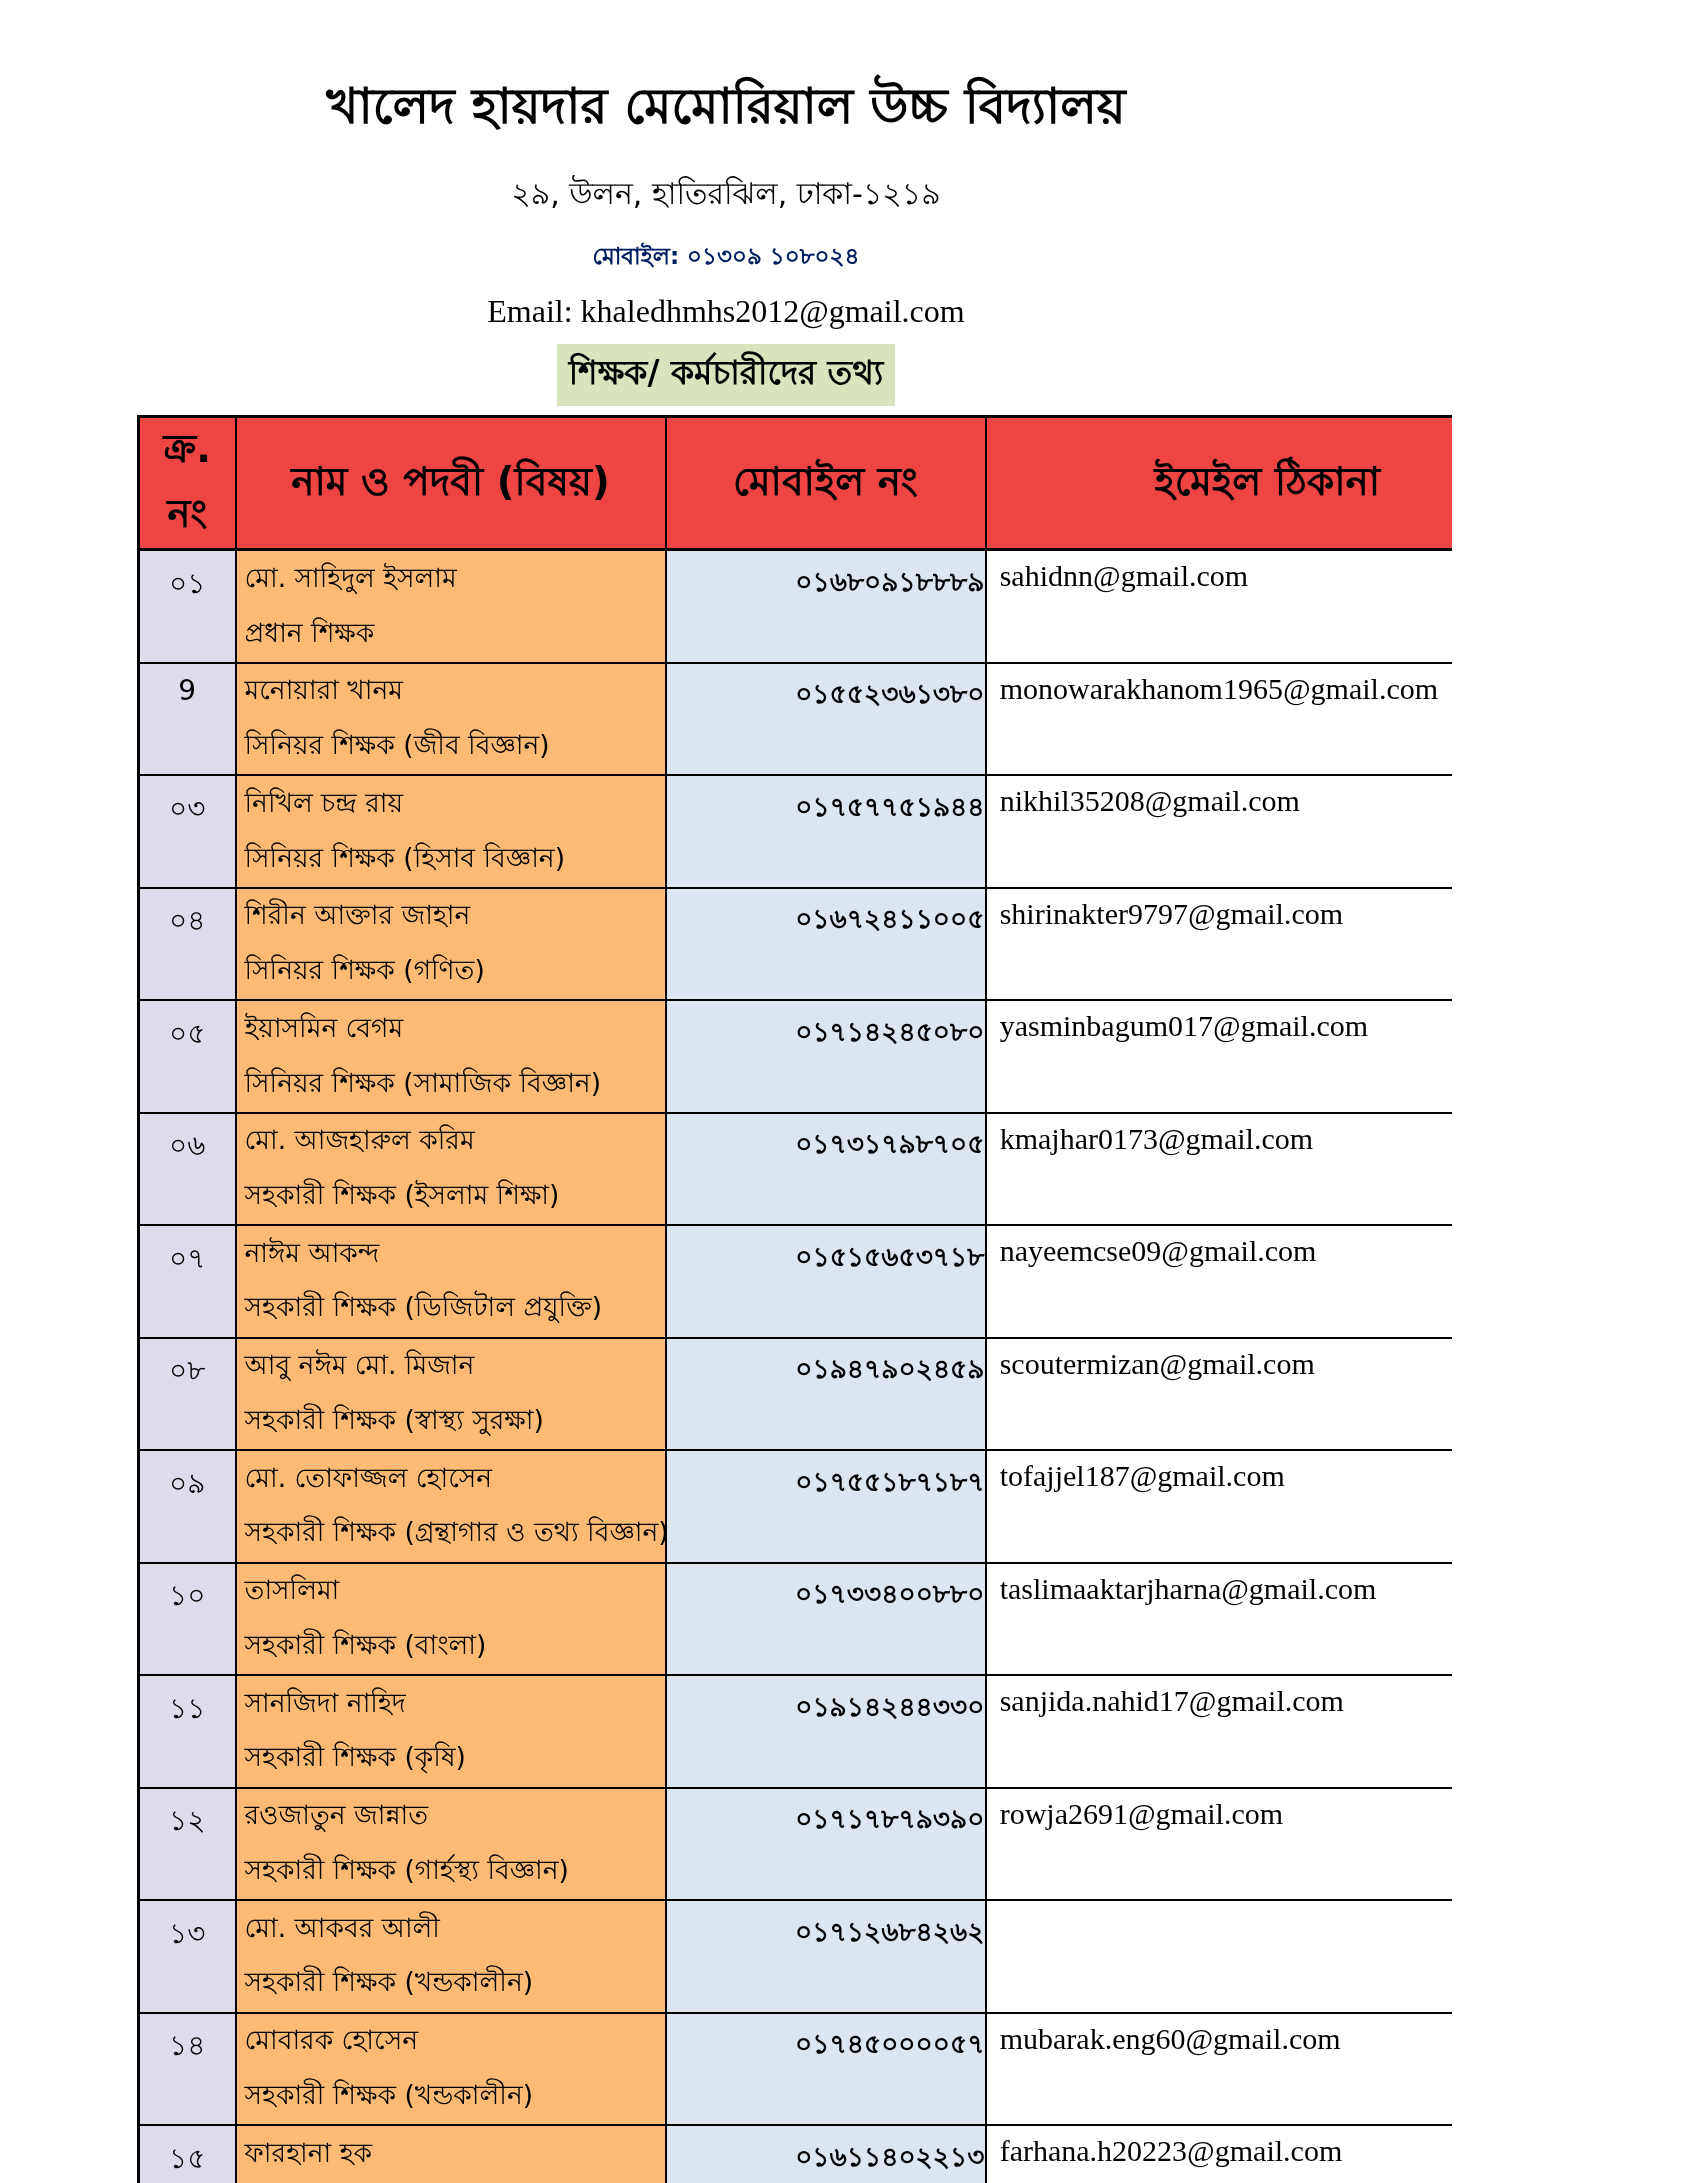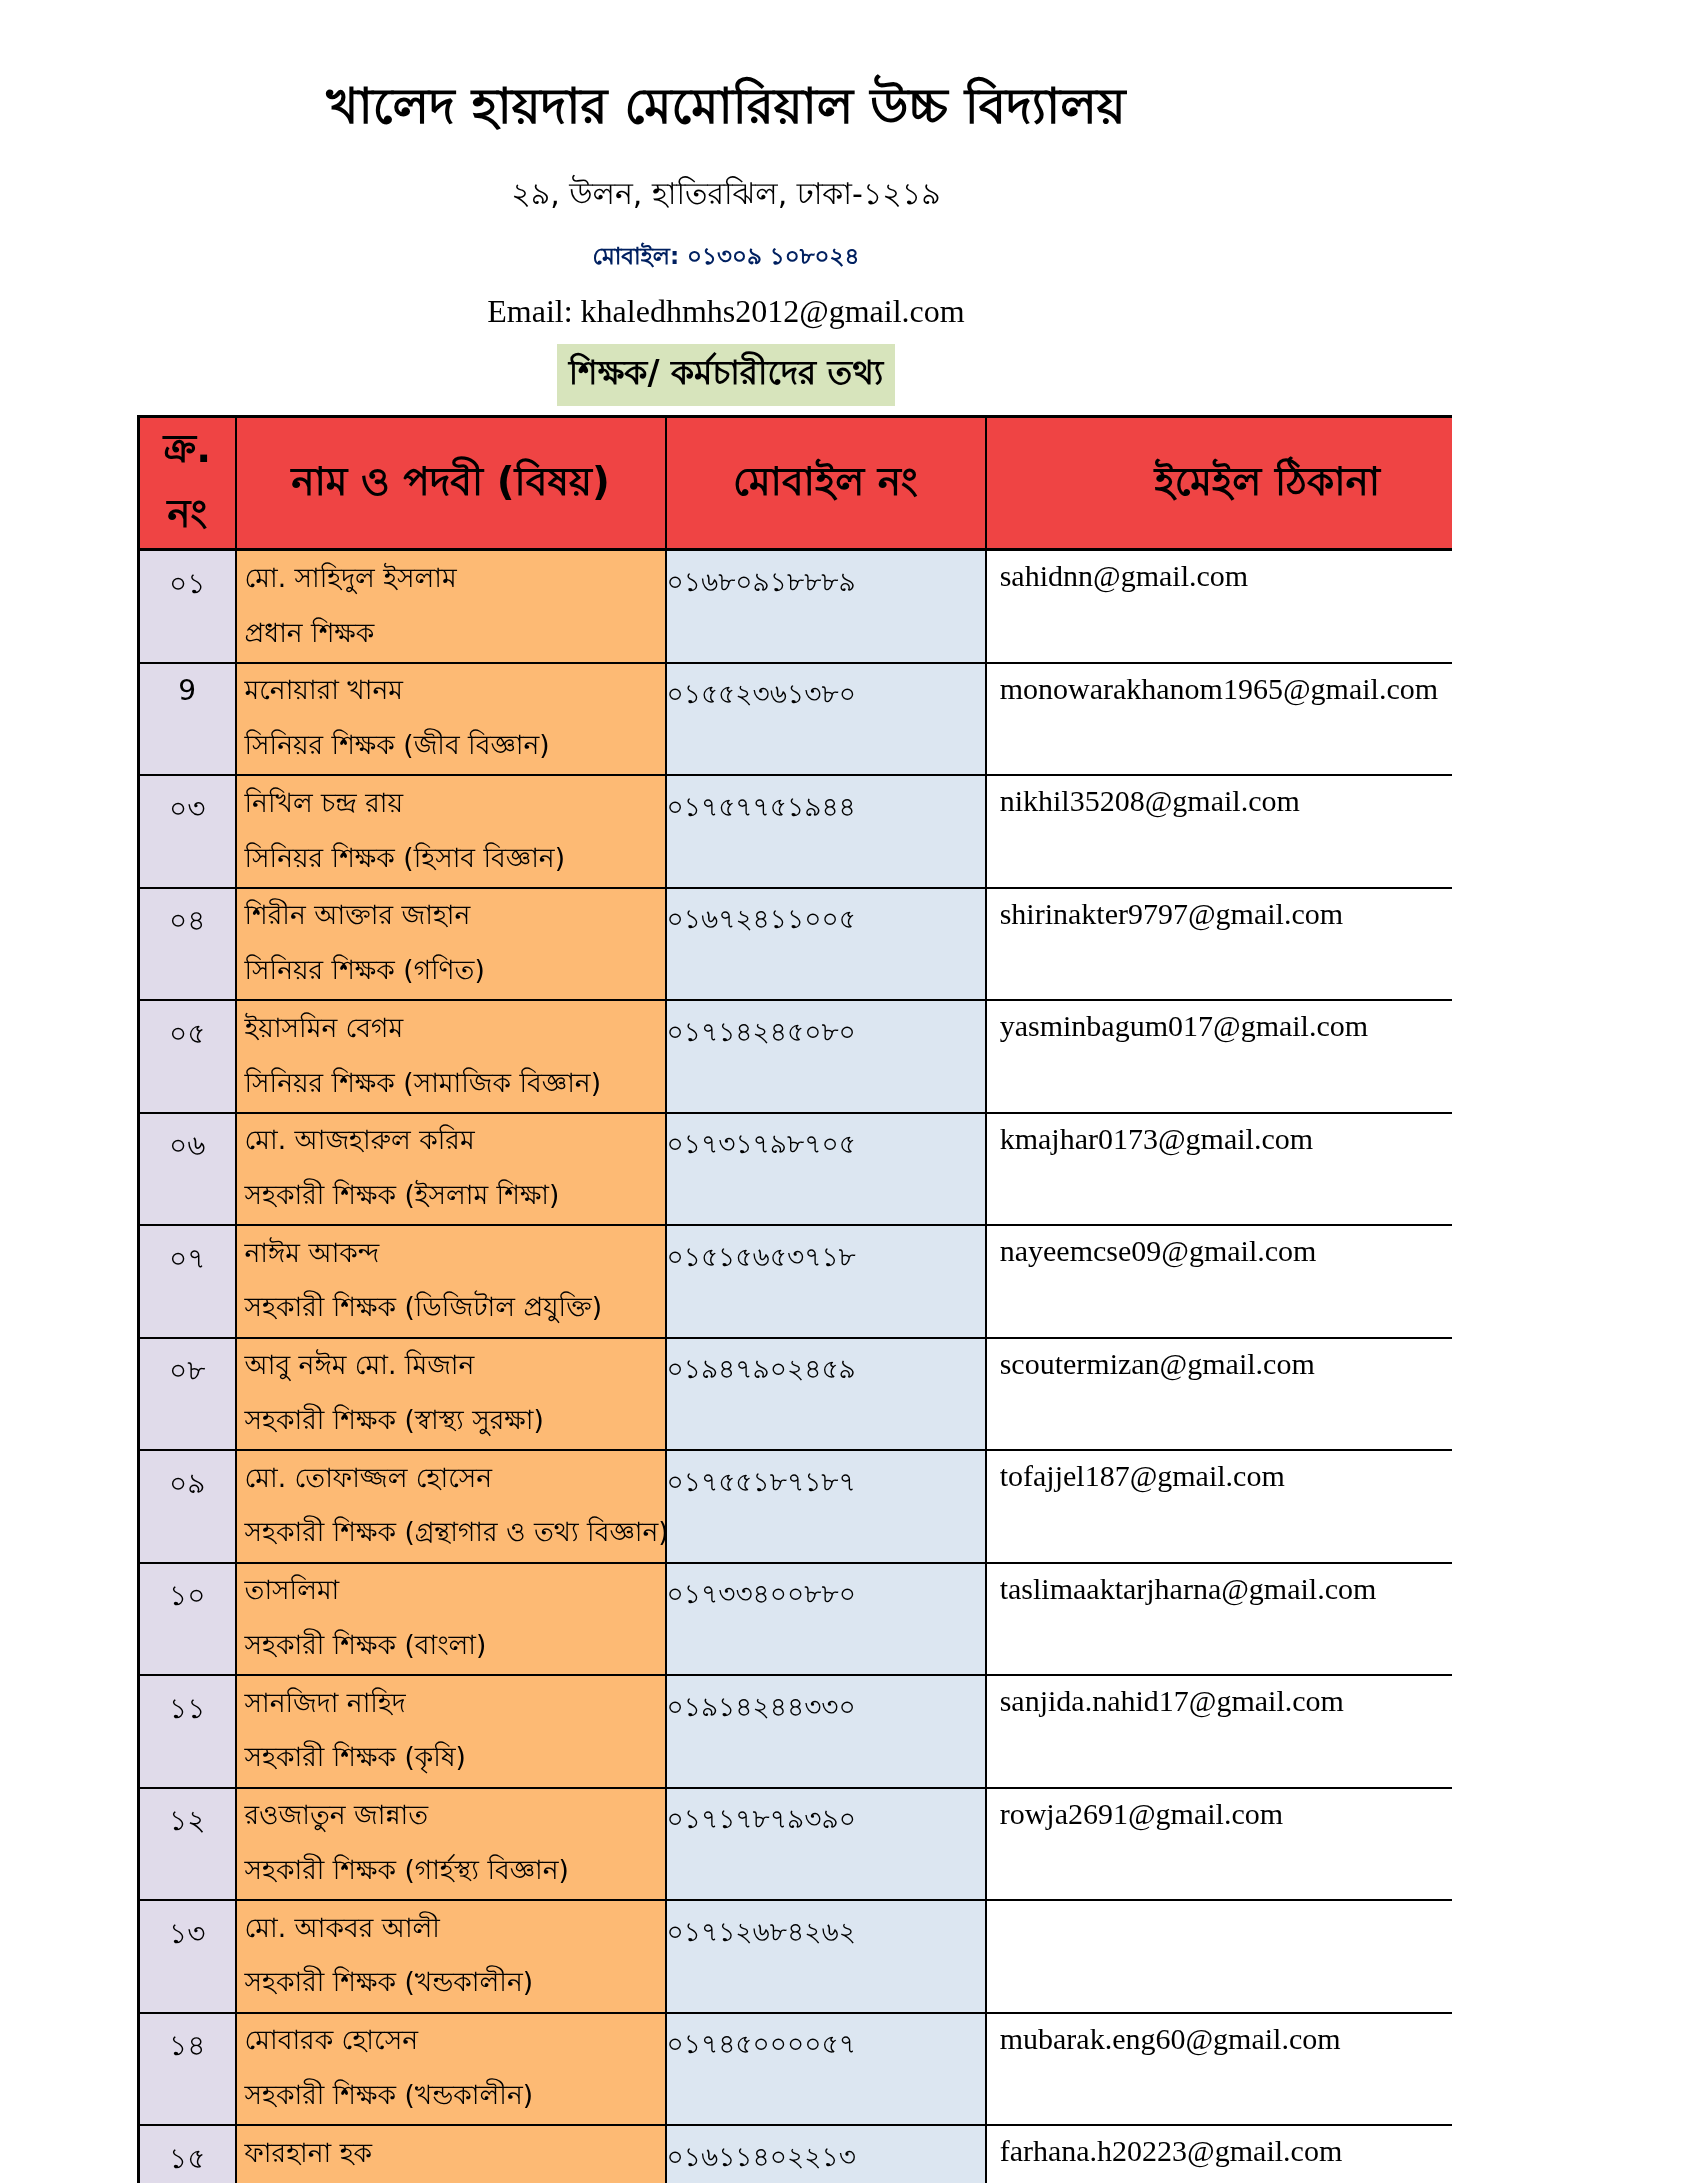--- a/index.html
+++ b/index.html
@@ -96,23 +96,23 @@
   .staff-table td.cell-name {
     background: #fdba74;
     padding-left: 8px;
     padding-right: 5.3px;
     font-size: 26.5px;
   }
   .cell-name .name-line { margin-bottom: 10.6px; white-space: nowrap; }
   .cell-name .designation-line { white-space: nowrap; }
   .staff-table td.cell-mobile {
     background: #dce6f1;
-    text-align: left;
+    text-align: right;
     font-size: 26.5px;
-    font-weight: normal;
+    font-weight: bold;
     padding-top: 10.6px;
   }
   .staff-table td.cell-email {
     background: #ffffff;
     font-size: 30px;
     padding-left: 13.2px;
     padding-top: 8px;
     font-family: "Liberation Serif", "DejaVu Serif", serif;
     white-space: nowrap;
   }

